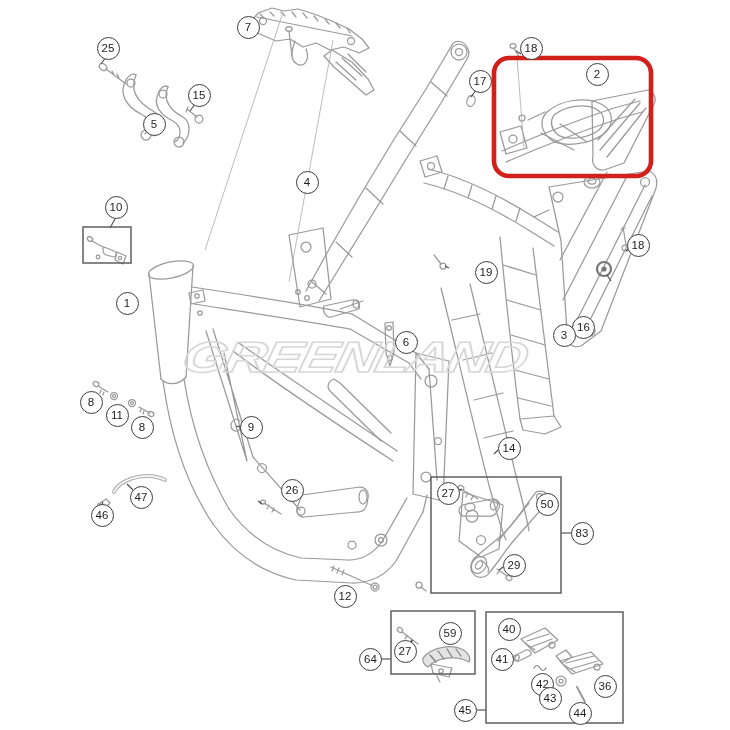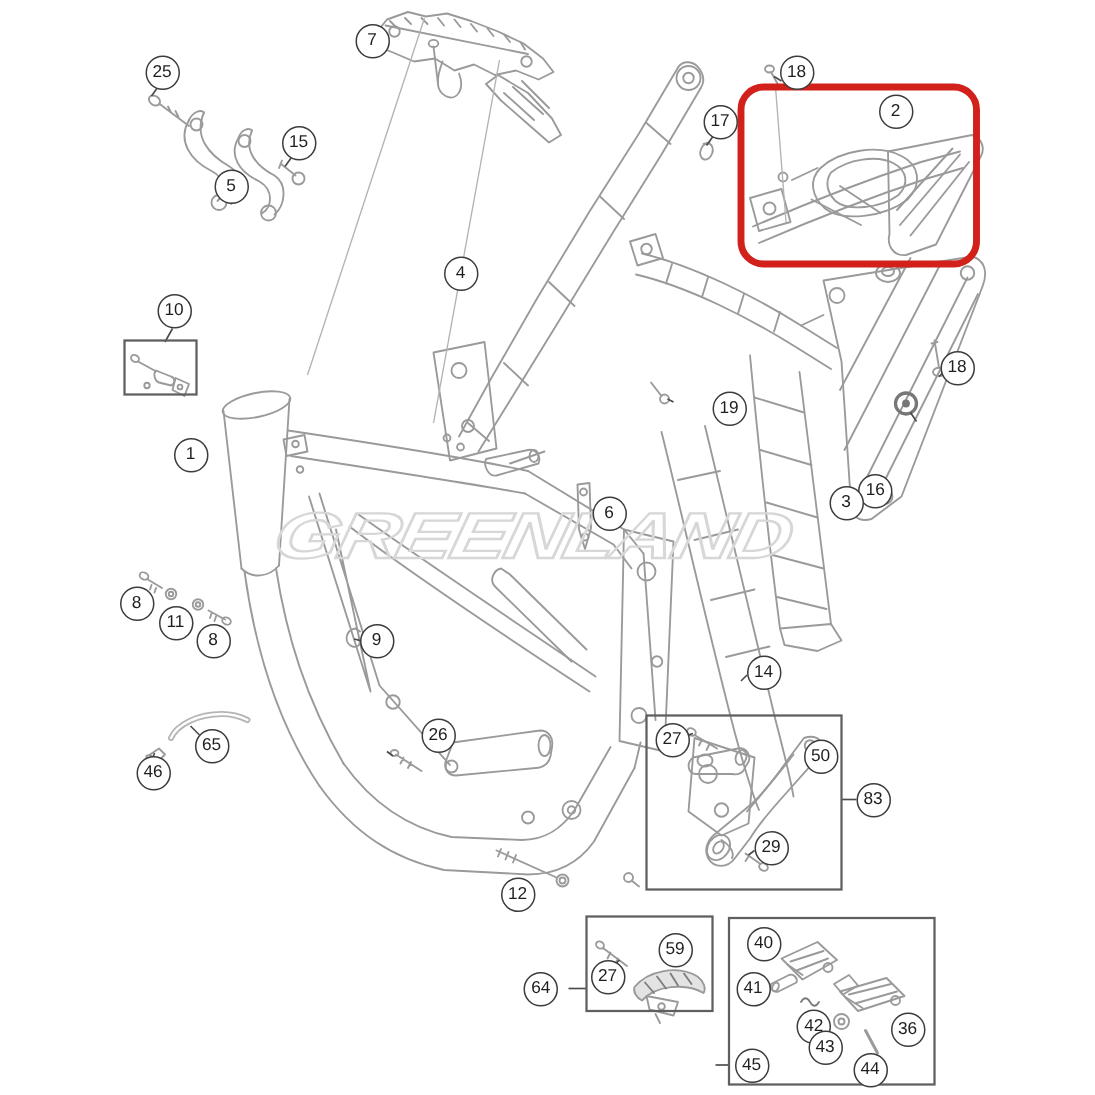--- a/index.html
+++ b/index.html
@@ -316,29 +316,29 @@
     <div class="callout" style="left: 115.5px; top: 291.5px;">1</div>
     <div class="callout" style="left: 552.5px; top: 323.5px;">3</div>
     <div class="callout" style="left: 394.5px; top: 330.5px;">6</div>
     <div class="callout" style="left: 79.5px; top: 390.5px;">8</div>
     <div class="callout" style="left: 105.5px; top: 403.5px;">11</div>
     <div class="callout" style="left: 130.5px; top: 415.5px;">8</div>
     <div class="callout" style="left: 239.5px; top: 415.5px;">9</div>
     <div class="callout" style="left: 497.5px; top: 436.5px;">14</div>
     <div class="callout" style="left: 246.5px; top: 478.5px; margin-left: 34px;">26</div>
     <div class="callout" style="left: 436.5px; top: 481.5px;">27</div>
-    <div class="callout" style="left: 129.5px; top: 485.5px;">65</div>
+    <div class="callout" style="left: 129.5px; top: 485.5px;">47</div>
     <div class="callout" style="left: 535.5px; top: 492.5px;">50</div>
     <div class="callout" style="left: 90.5px; top: 503.5px;">46</div>
     <div class="callout" style="left: 570.5px; top: 521.5px;">83</div>
     <div class="callout" style="left: 502.5px; top: 553.5px;">29</div>
     <div class="callout" style="left: 333.5px; top: 584.5px;">12</div>
     <div class="callout" style="left: 497.5px; top: 617.5px;">40</div>
     <div class="callout" style="left: 438.5px; top: 621.5px;">59</div>
     <div class="callout" style="left: 393.5px; top: 639.5px;">27</div>
-    <div class="callout" style="left: 349px; top: 647.5px; text-align: right;">64</div>
+    <div class="callout" style="left: 359px; top: 647.5px; text-align: right;">64</div>
     <div class="callout" style="left: 490.5px; top: 647.5px;">41</div>
     <div class="callout" style="left: 531px; top: 672.5px;">42</div>
     <div class="callout" style="left: 593.5px; top: 674.5px;">36</div>
     <div class="callout" style="left: 538.5px; top: 686.5px;">43</div>
-    <div class="callout" style="left: 453.5px; top: 698.5px; margin-left: 36px;">45</div>
+    <div class="callout" style="left: 453.5px; top: 698.5px;">45</div>
     <div class="callout" style="left: 568.5px; top: 701.5px;">44</div>
   </div>
 
 </body></html>

